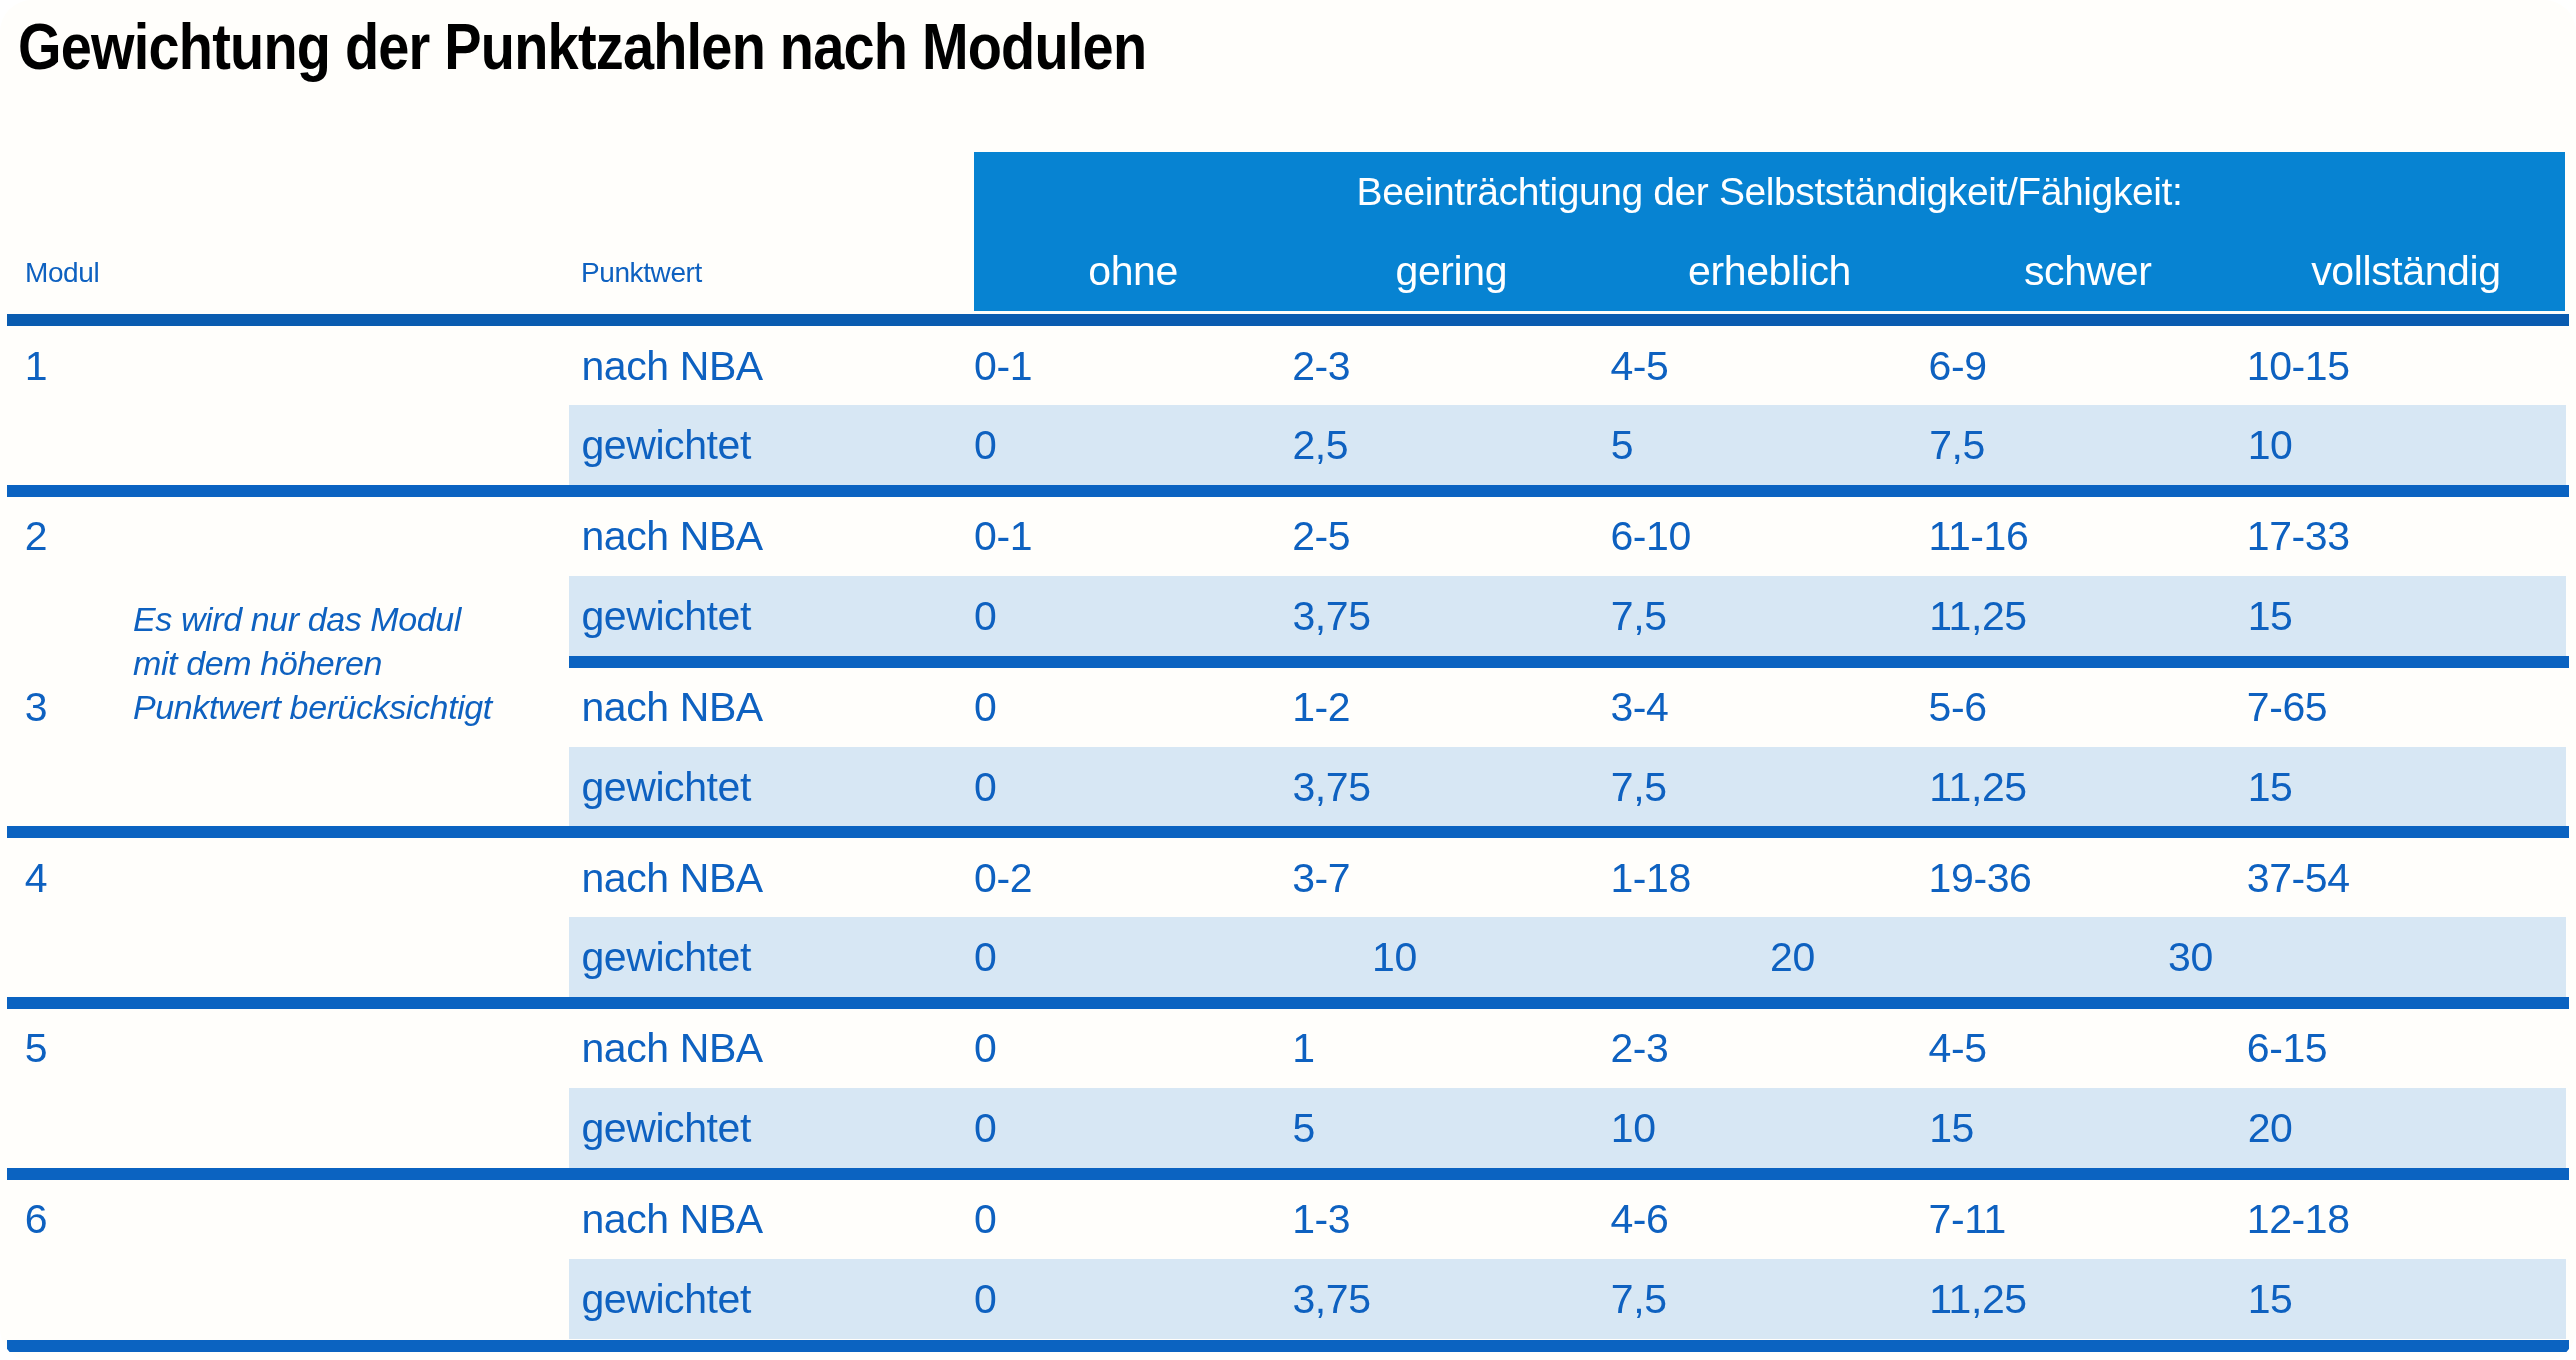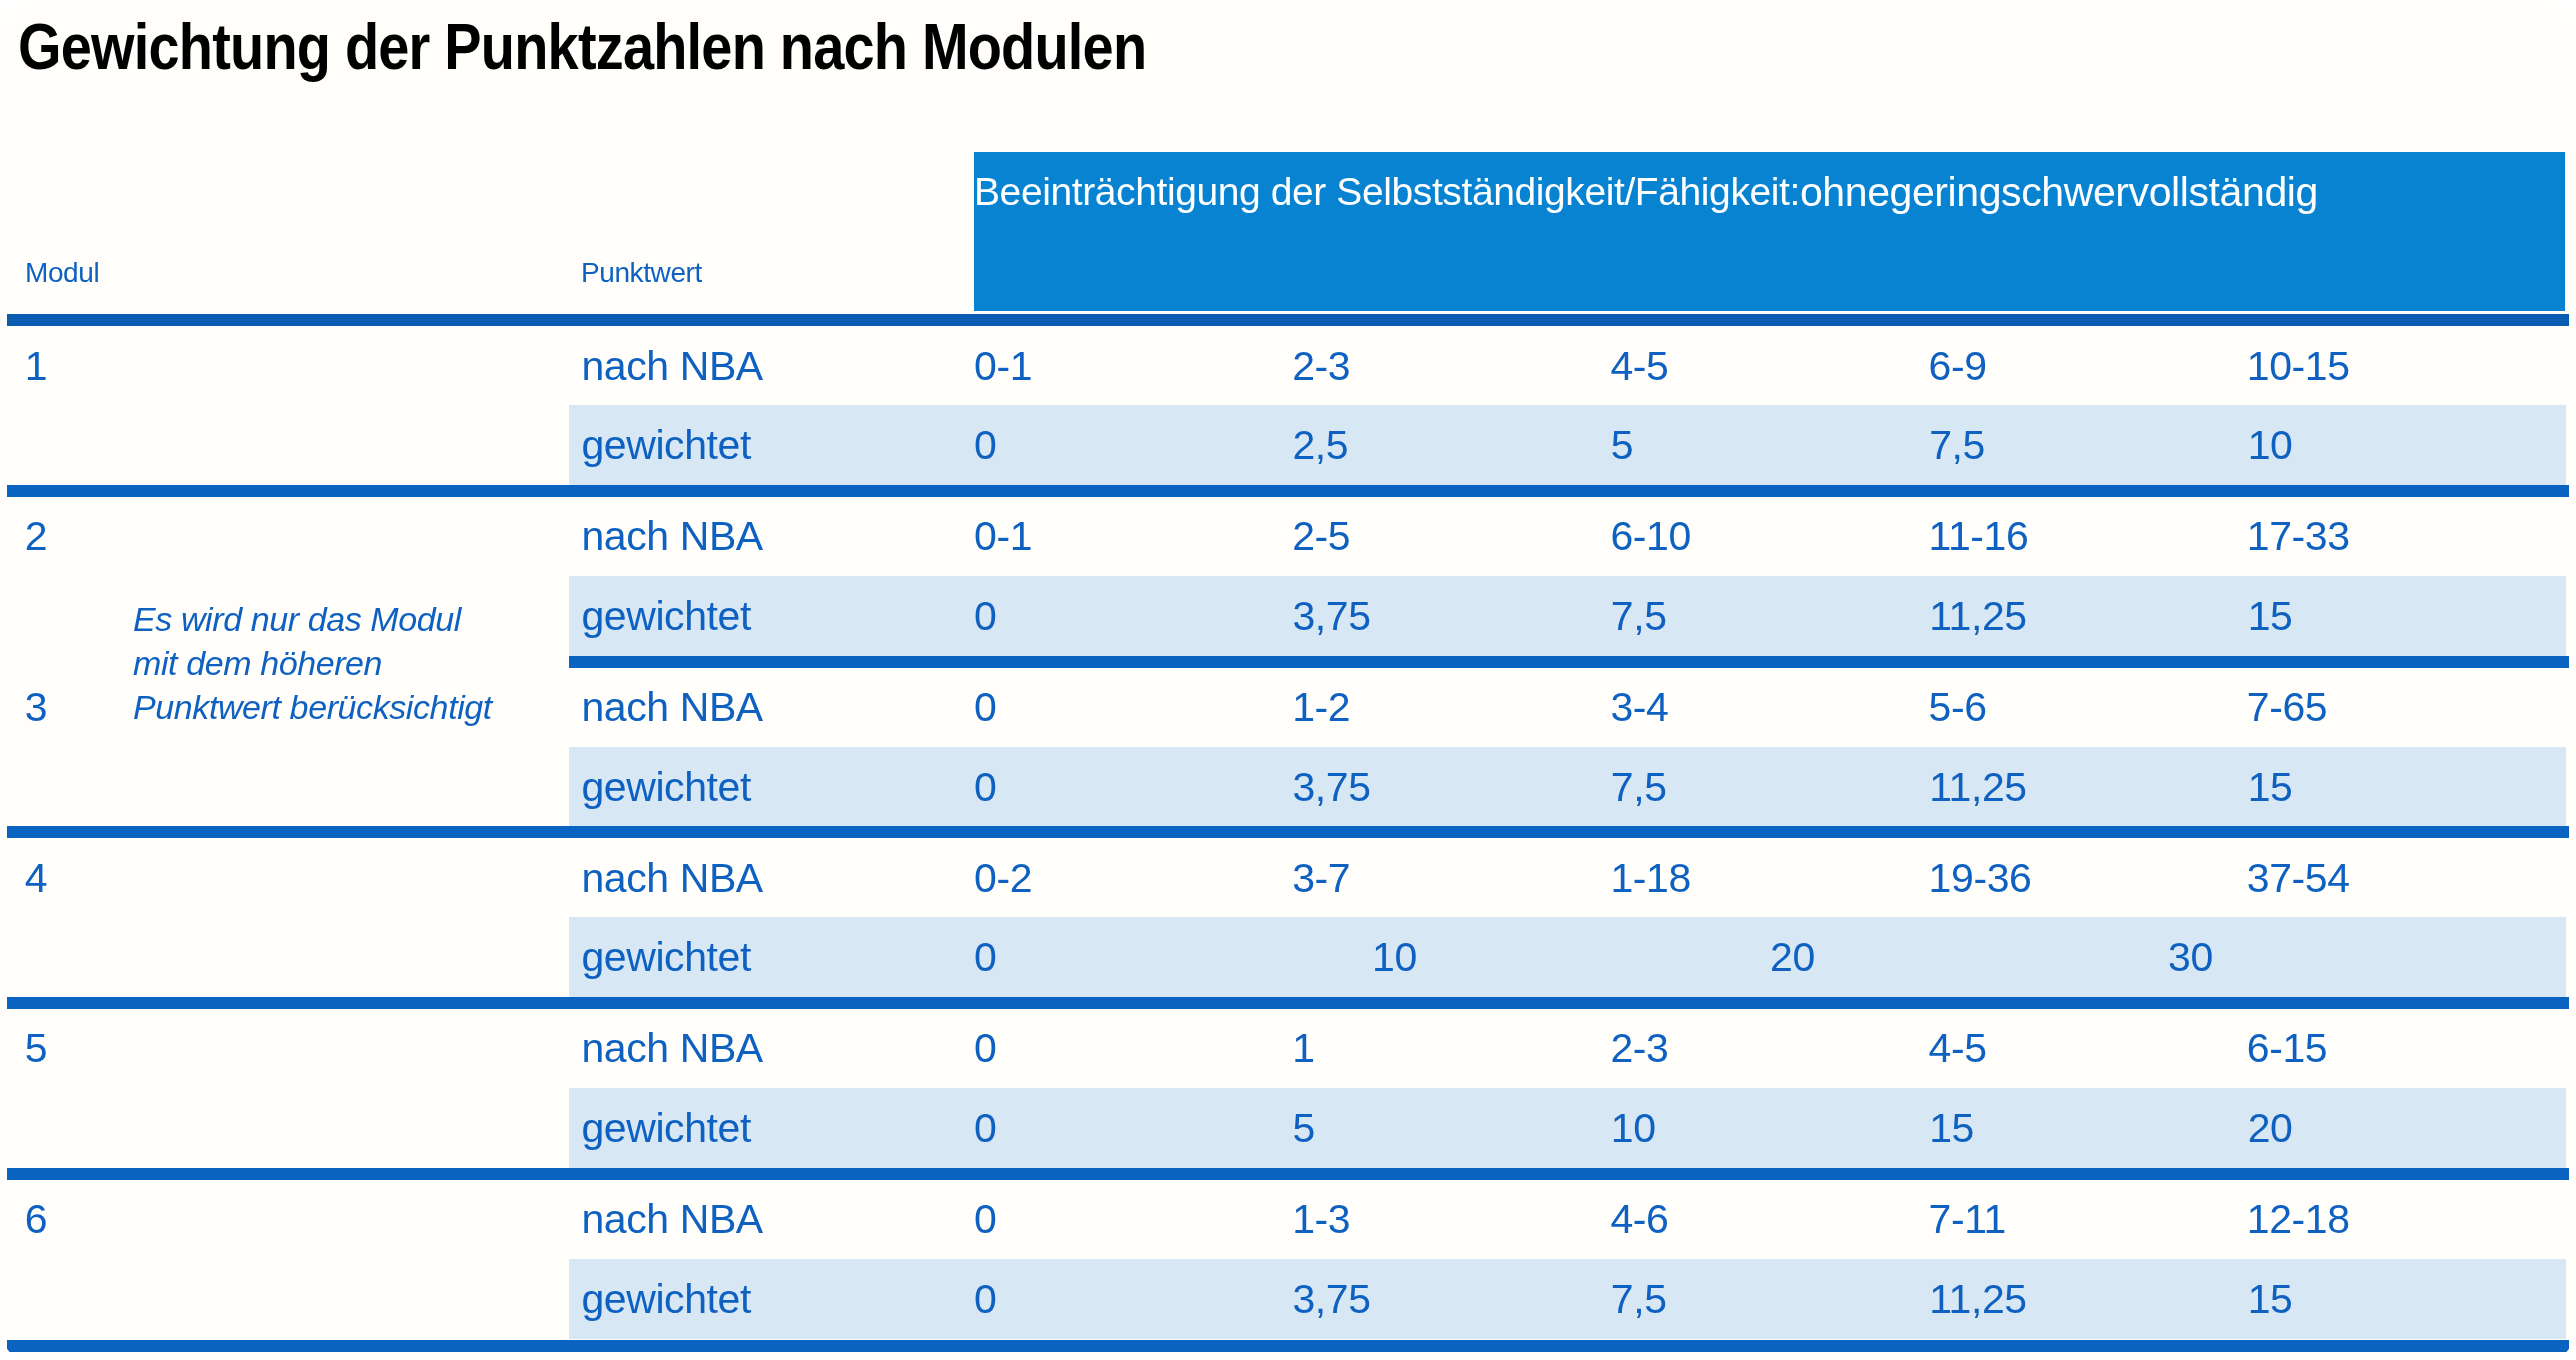--- a/index.html
+++ b/index.html
@@ -14,21 +14,21 @@
   .title{
     position:absolute;left:17.7px;top:8.8px;
     font-size:65px;font-weight:bold;color:var(--title_color,#000);
     white-space:nowrap;letter-spacing:-0.9px;
     transform:scaleX(0.86);transform-origin:0 0;
   }
   
   .banner{
     position:absolute;left:974px;top:152px;width:1591px;height:159px;
     background:var(--banner_blue,#0783d2);
-    display:flex;flex-direction:row;
+    display:flex;flex-direction:column;
   }
   .banner-line1{
     height:80px;display:flex;align-items:center;justify-content:center;
     color:#fff;font-size:39px;letter-spacing:-0.4px;
   }
   .banner-line2{height:80px;display:flex;}
   .banner-col{
     flex:1;display:flex;align-items:center;justify-content:center;
     color:#fff;font-size:41px;letter-spacing:-0.4px;
   }
@@ -70,20 +70,21 @@
 
 <div class="page">
 
   <div class="title">Gewichtung der Punktzahlen nach Modulen</div>
 
   <div class="banner">
     <div class="banner-line1">Beeinträchtigung der Selbstständigkeit/Fähigkeit:</div>
     <div class="banner-line2">
       <div class="banner-col">ohne</div>
       <div class="banner-col">gering</div>
+      <div class="banner-col">erheblich</div>
       <div class="banner-col">schwer</div>
       <div class="banner-col">vollständig</div>
     </div>
   </div>
 
   <div class="hdr-label hdr-modul">Modul</div>
   <div class="hdr-label hdr-punktwert">Punktwert</div>
 
   <div class="rule rule-full rule-header" style="top:314px"></div>
 

